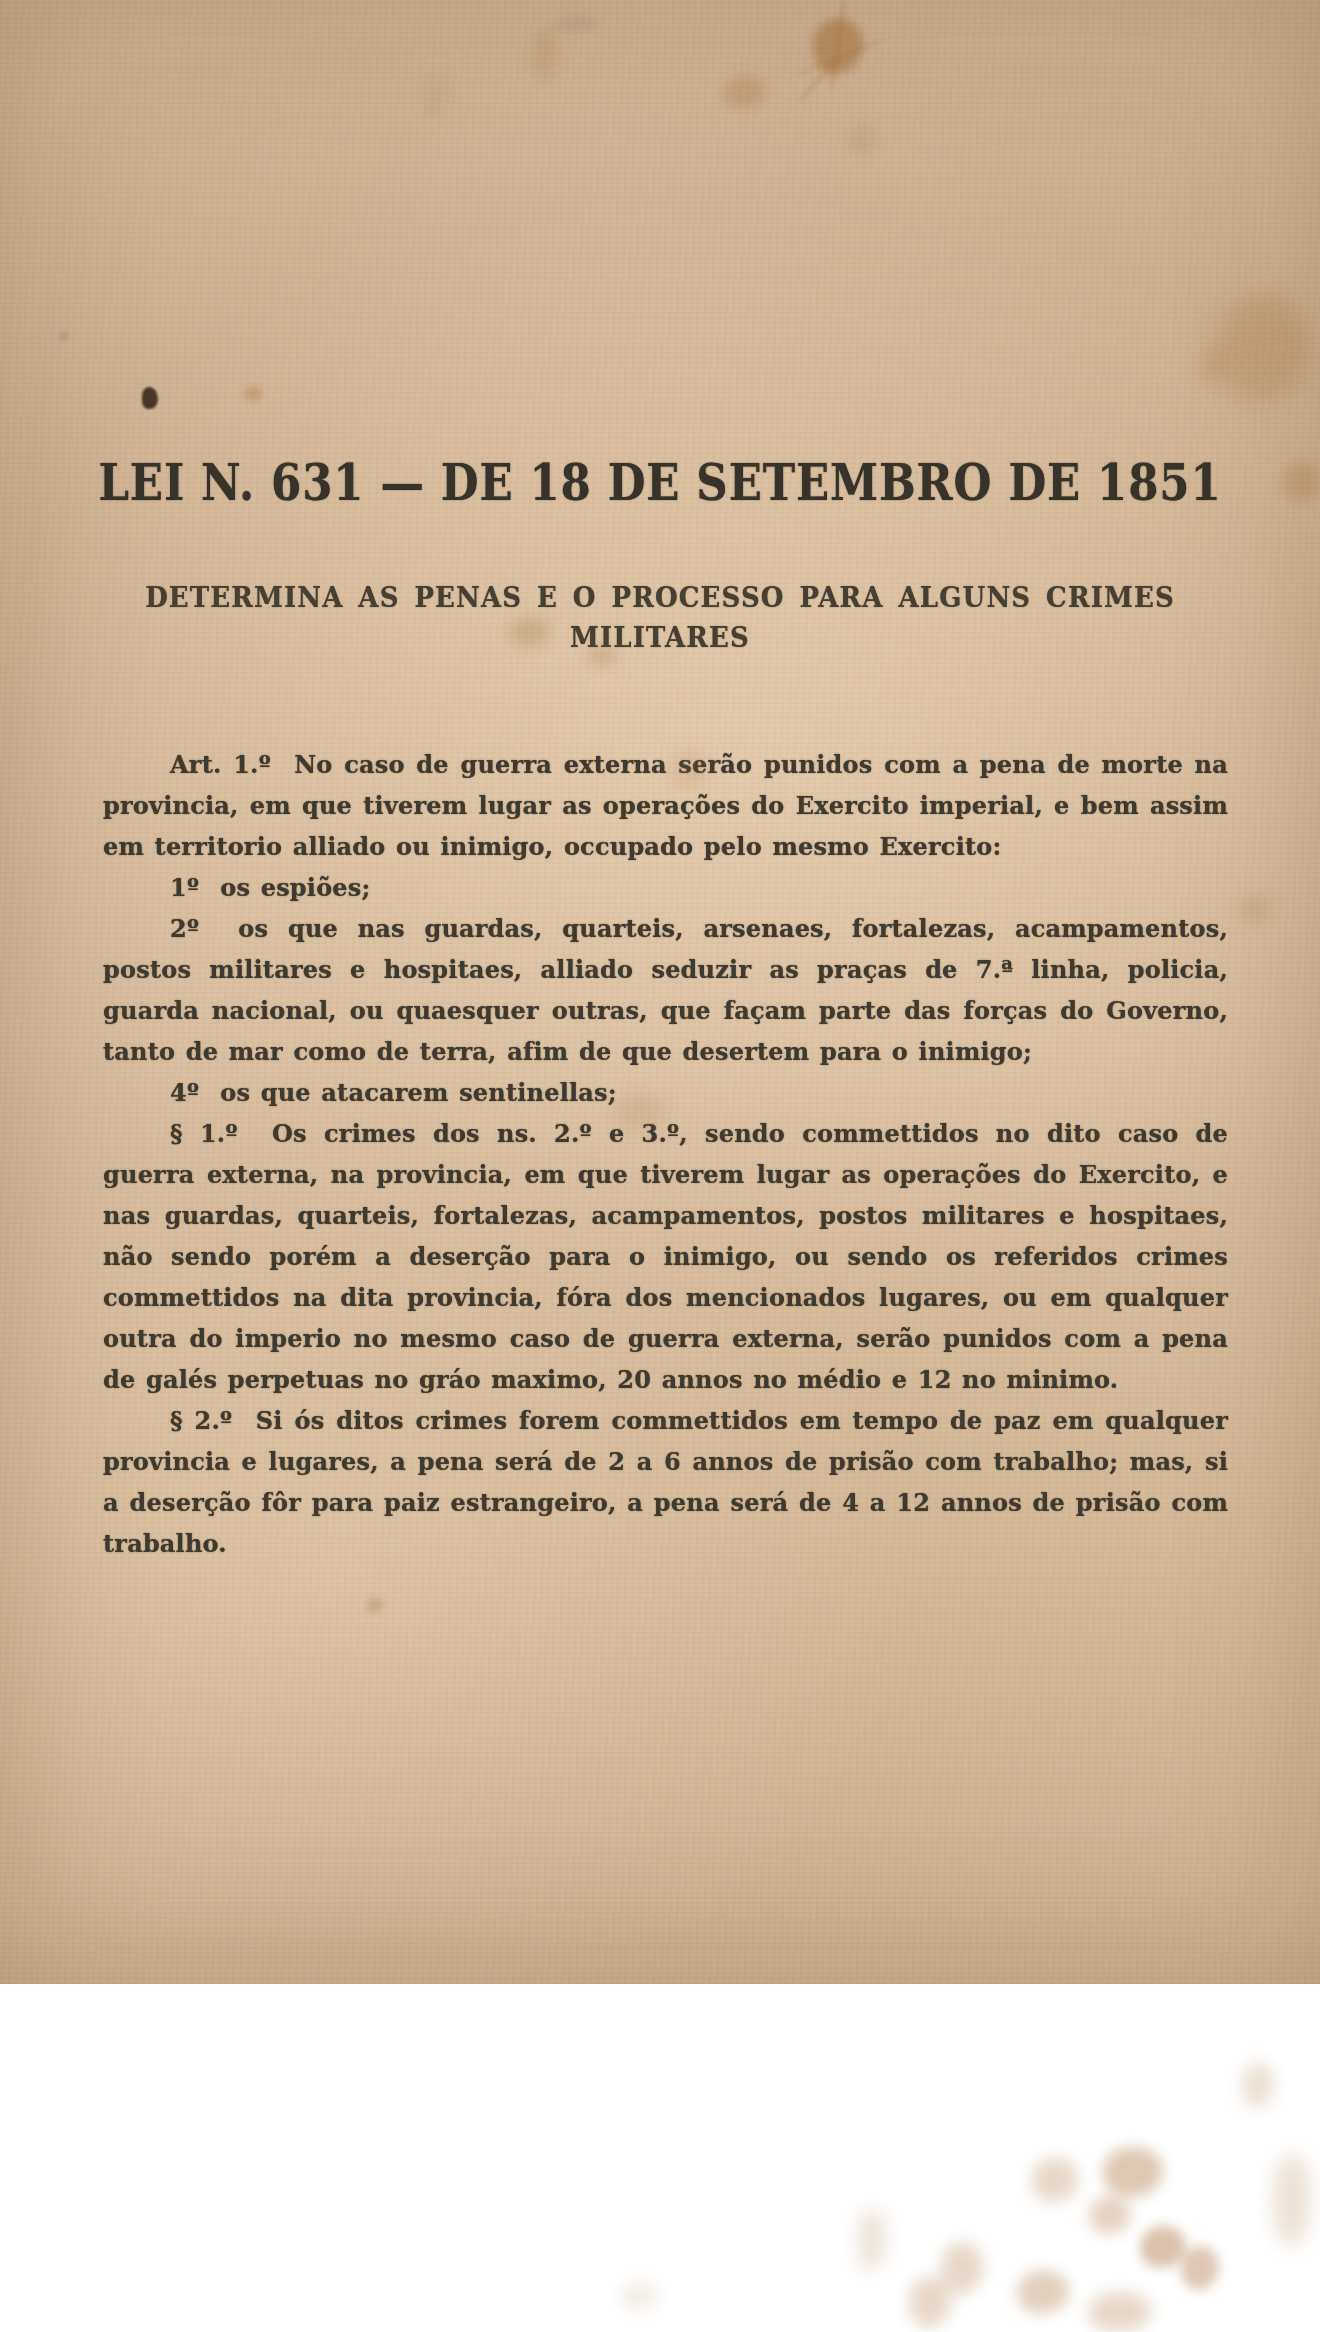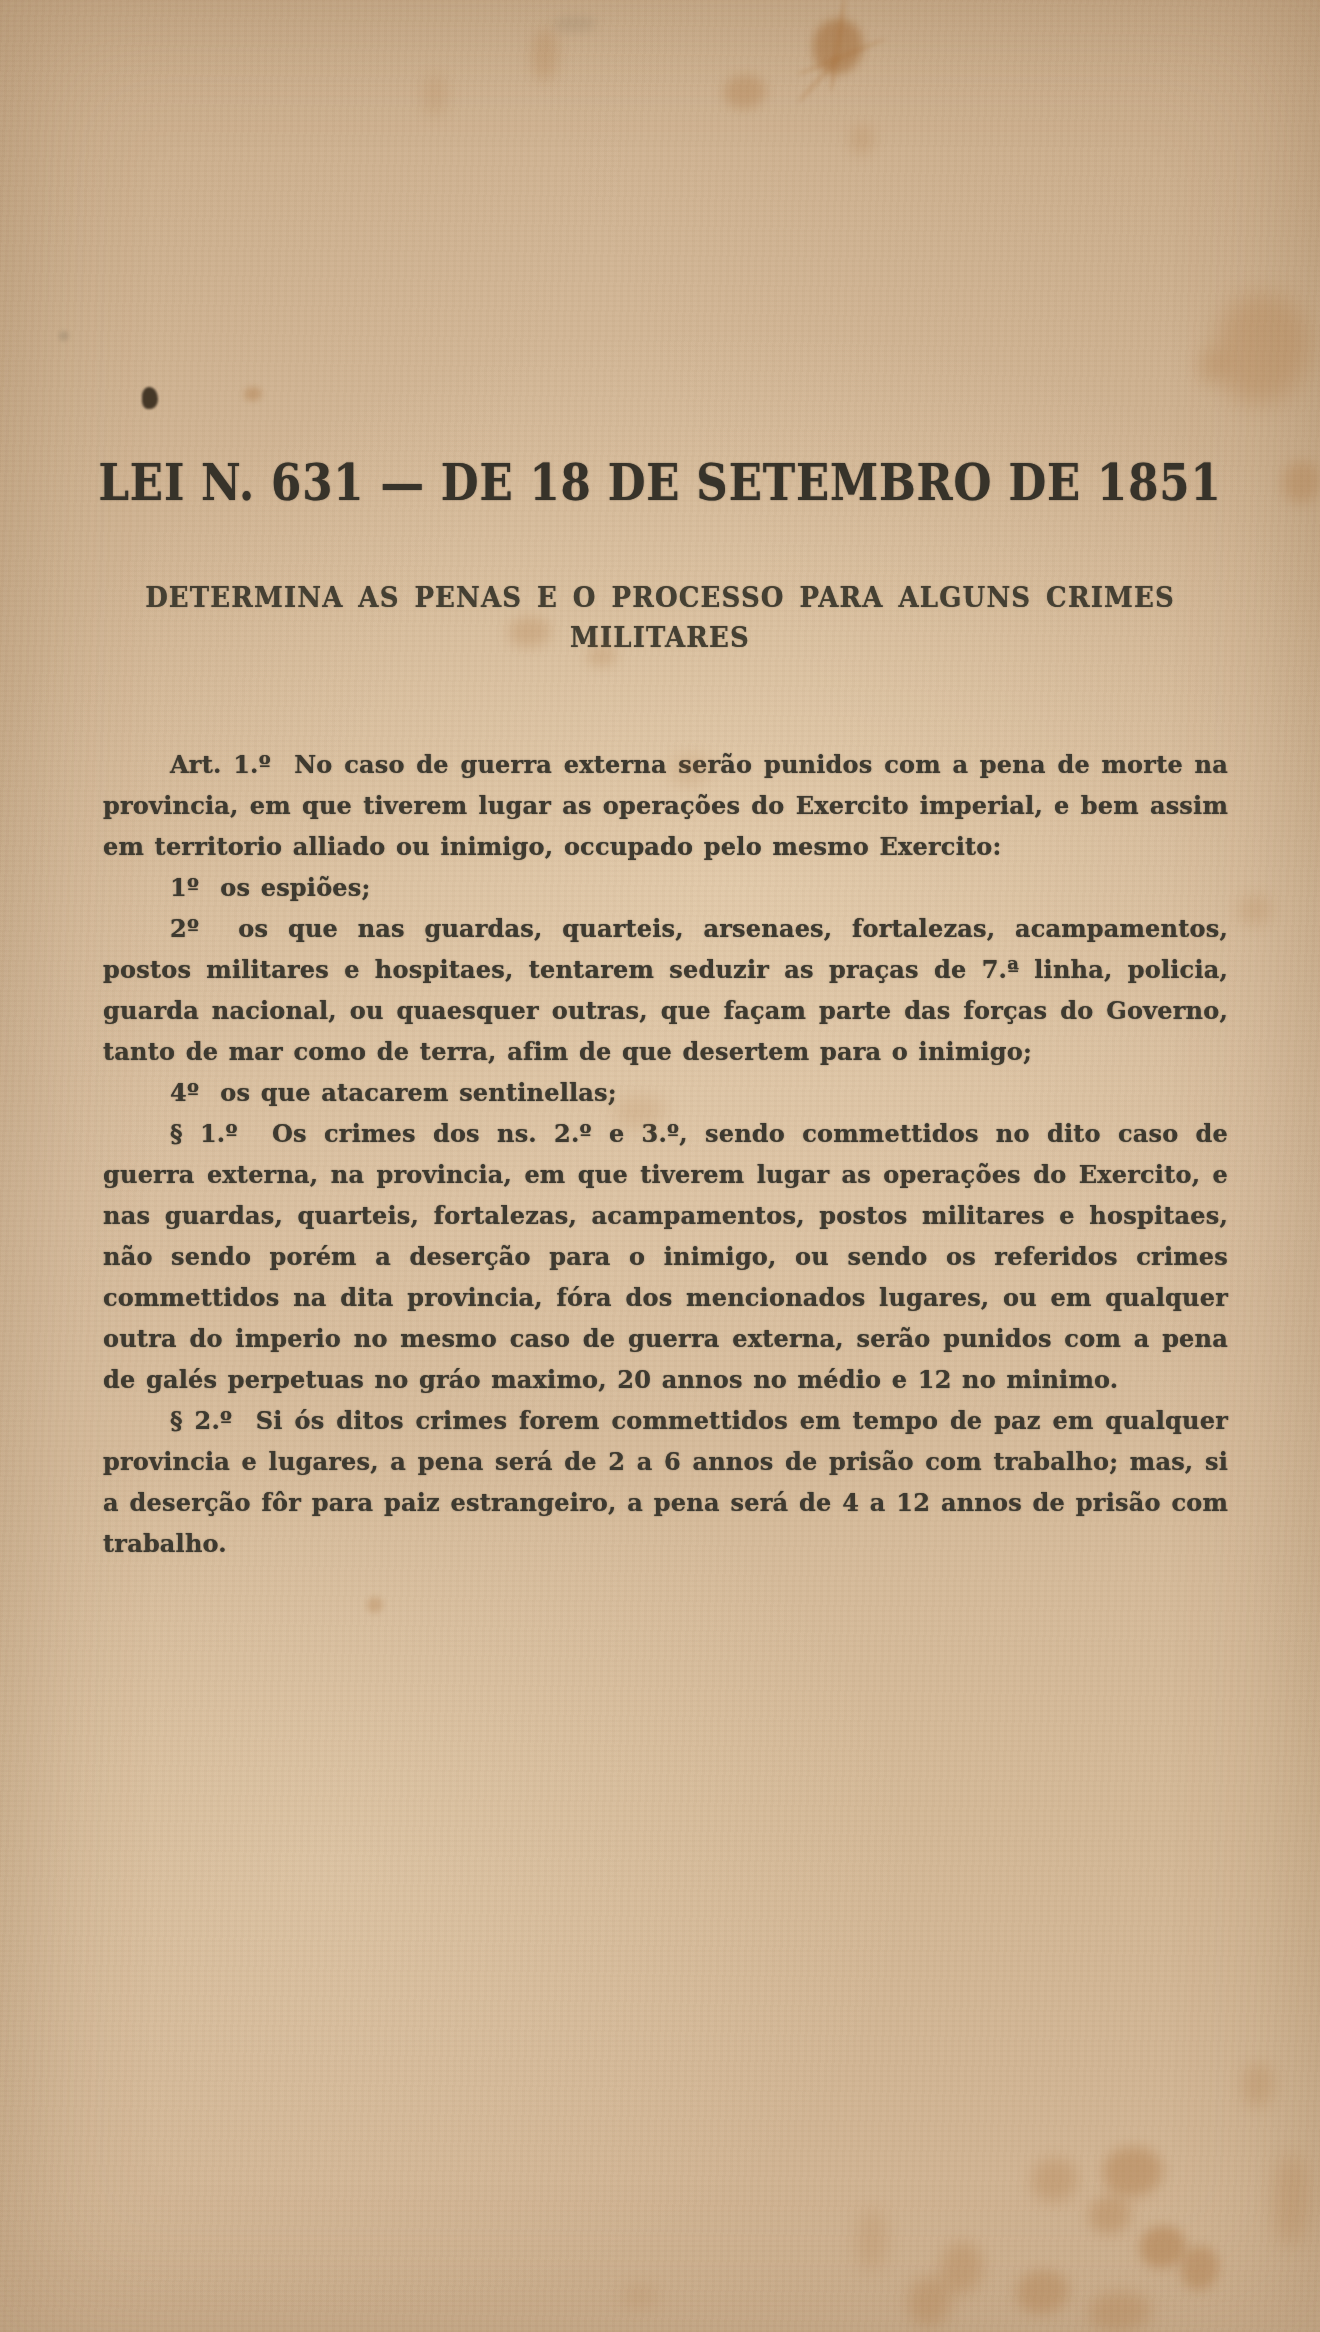--- a/index.html
+++ b/index.html
@@ -3,21 +3,21 @@
 <meta charset="utf-8">
 <style>
   html, body { margin: 0; padding: 0; }
   body {
     width: 1320px; height: 2332px;
     overflow: hidden;
     font-family: "DejaVu Serif", "Liberation Serif", serif;
   }
   .page {
     position: relative;
-    width: 1320px; height: 2332px;
+    width: 1320px; height: 1984px;
     background:
       radial-gradient(1100px 800px at 56% 38%, rgba(240,219,188,.45), rgba(240,219,188,0) 70%),
       radial-gradient(900px 700px at 25% 80%, rgba(238,218,190,.30), rgba(238,218,190,0) 65%),
       linear-gradient(115deg, rgba(150,108,68,.10), rgba(150,108,68,0) 30%),
       linear-gradient(245deg, rgba(150,108,68,.12), rgba(150,108,68,0) 35%),
       linear-gradient(180deg, #cfb392 0%, #d3b897 28%, #d7bd9e 52%, #d3b896 78%, #ceb190 100%);
     box-shadow: inset 0 0 140px rgba(125,92,58,.30);
   }
   .grain {
     position: absolute; inset: 0; pointer-events: none;
@@ -69,21 +69,21 @@
   <h1 class="title">LEI N. 631 — DE 18 DE SETEMBRO DE 1851</h1>
 
   <div class="subtitle">
     <div>DETERMINA AS PENAS E O PROCESSO PARA ALGUNS CRIMES</div>
     <div>MILITARES</div>
   </div>
 
   <div class="bodytext">
       <p><span>Art. 1.º&nbsp; No caso de guerra externa serão punidos com a pena de morte na provincia, em que tiverem lugar as operações do Exercito imperial, e bem assim em territorio alliado ou inimigo, occupado pelo mesmo Exercito:</span></p>
       <p><span>1º&nbsp; os </span><span class="it">espiões</span><span>;</span></p>
-      <p><span>2º&nbsp; os que nas guardas, quarteis, arsenaes, fortalezas, acampamentos, postos militares e hospitaes, </span><span class="it">tentarem</span><span> seduzir as praças de 7.ª linha, policia, guarda nacional, ou quaesquer outras, que façam parte das forças do Governo, tanto de mar como de terra, afim de que desertem para o inimigo;</span></p>
+      <p><span>2º&nbsp; os que nas guardas, quarteis, arsenaes, fortalezas, acampamentos, postos militares e hospitaes, </span><span class="it">alliado</span><span> seduzir as praças de 7.ª linha, policia, guarda nacional, ou quaesquer outras, que façam parte das forças do Governo, tanto de mar como de terra, afim de que desertem para o inimigo;</span></p>
       <p><span>4º&nbsp; os que atacarem sentinellas;</span></p>
       <p><span>§ 1.º&nbsp; Os crimes dos ns. 2.º e 3.º, sendo commettidos no dito caso de guerra externa, na provincia, em que tiverem lugar as operações do Exercito, e nas guardas, quarteis, fortalezas, acampamentos, postos militares e hospitaes, não sendo porém a deserção para o inimigo, ou sendo os referidos crimes commettidos na dita provincia, fóra dos mencionados lugares, ou em qualquer outra do imperio no mesmo caso de guerra externa, serão punidos com a pena de galés perpetuas no gráo maximo, 20 annos no médio e 12 no minimo.</span></p>
       <p><span>§ 2.º&nbsp; Si ós ditos crimes forem commettidos em tempo de paz em qualquer provincia e lugares, a pena será de 2 a 6 annos de prisão com trabalho; mas, si a deserção fôr para paiz estrangeiro, a pena será de 4 a 12 annos de prisão com trabalho.</span></p>
     </div>
 
   <div class="stains">
       <div class="stain" style="left: 813px; top: 18.5px; width: 50px; height: 55px; background: rgb(154, 95, 40); opacity: 0.45; filter: blur(5px);"></div>
       <div class="stain" style="left: 835px; top: -4px; width: 6px; height: 96px; background: rgb(168, 113, 60); opacity: 0.3; filter: blur(2px); transform: rotate(8deg);"></div>
       <div class="stain" style="left: 794px; top: 53.5px; width: 96px; height: 5px; background: rgb(168, 113, 60); opacity: 0.25; filter: blur(2px); transform: rotate(-22deg);"></div>
       <div class="stain" style="left: 815.5px; top: 49px; width: 5px; height: 62px; background: rgb(168, 113, 60); opacity: 0.25; filter: blur(2px); transform: rotate(42deg);"></div>

